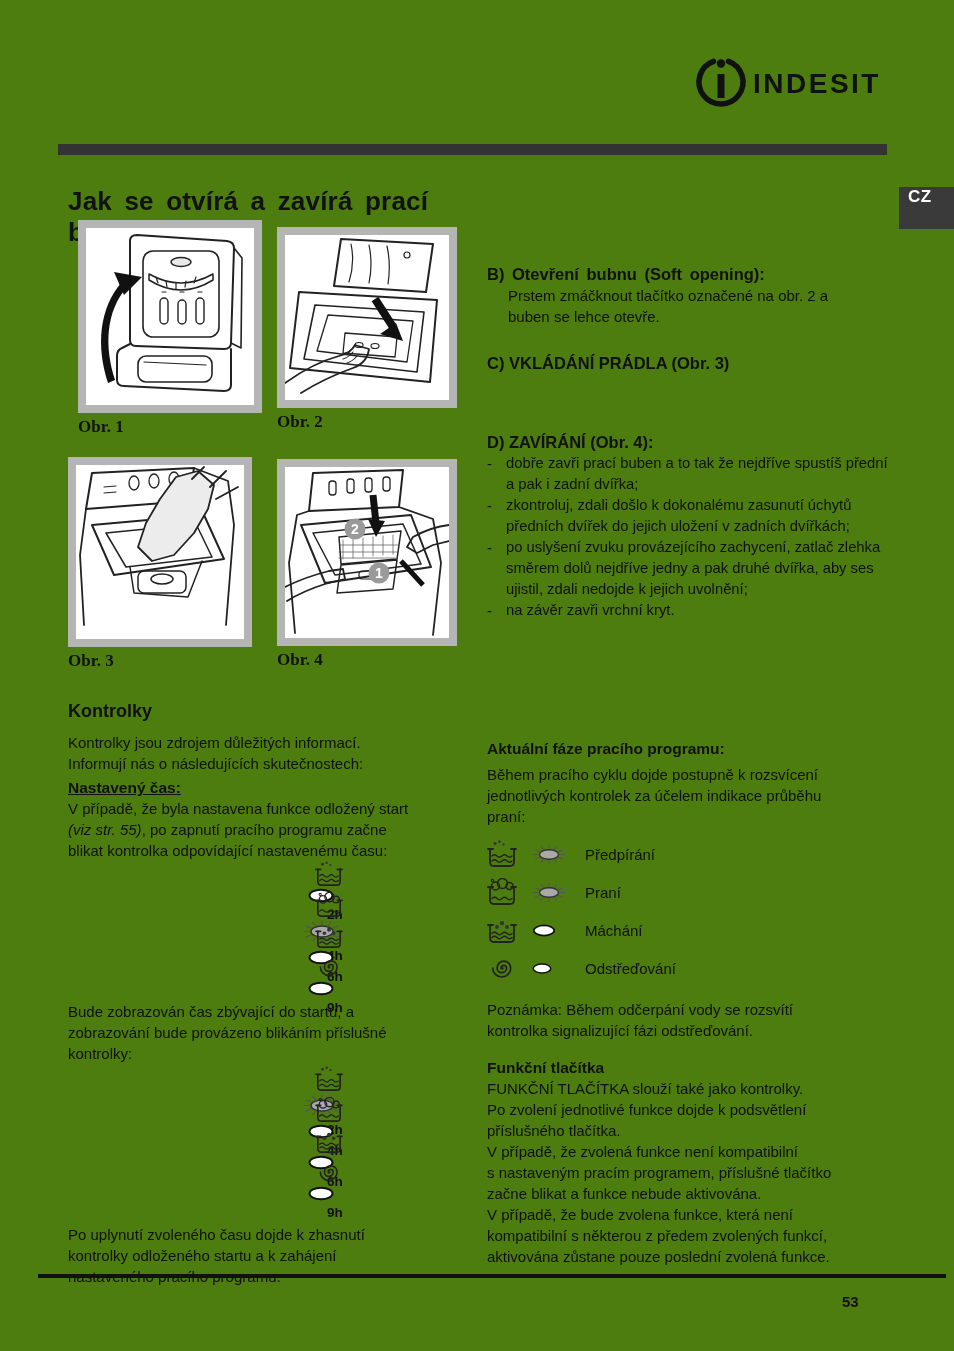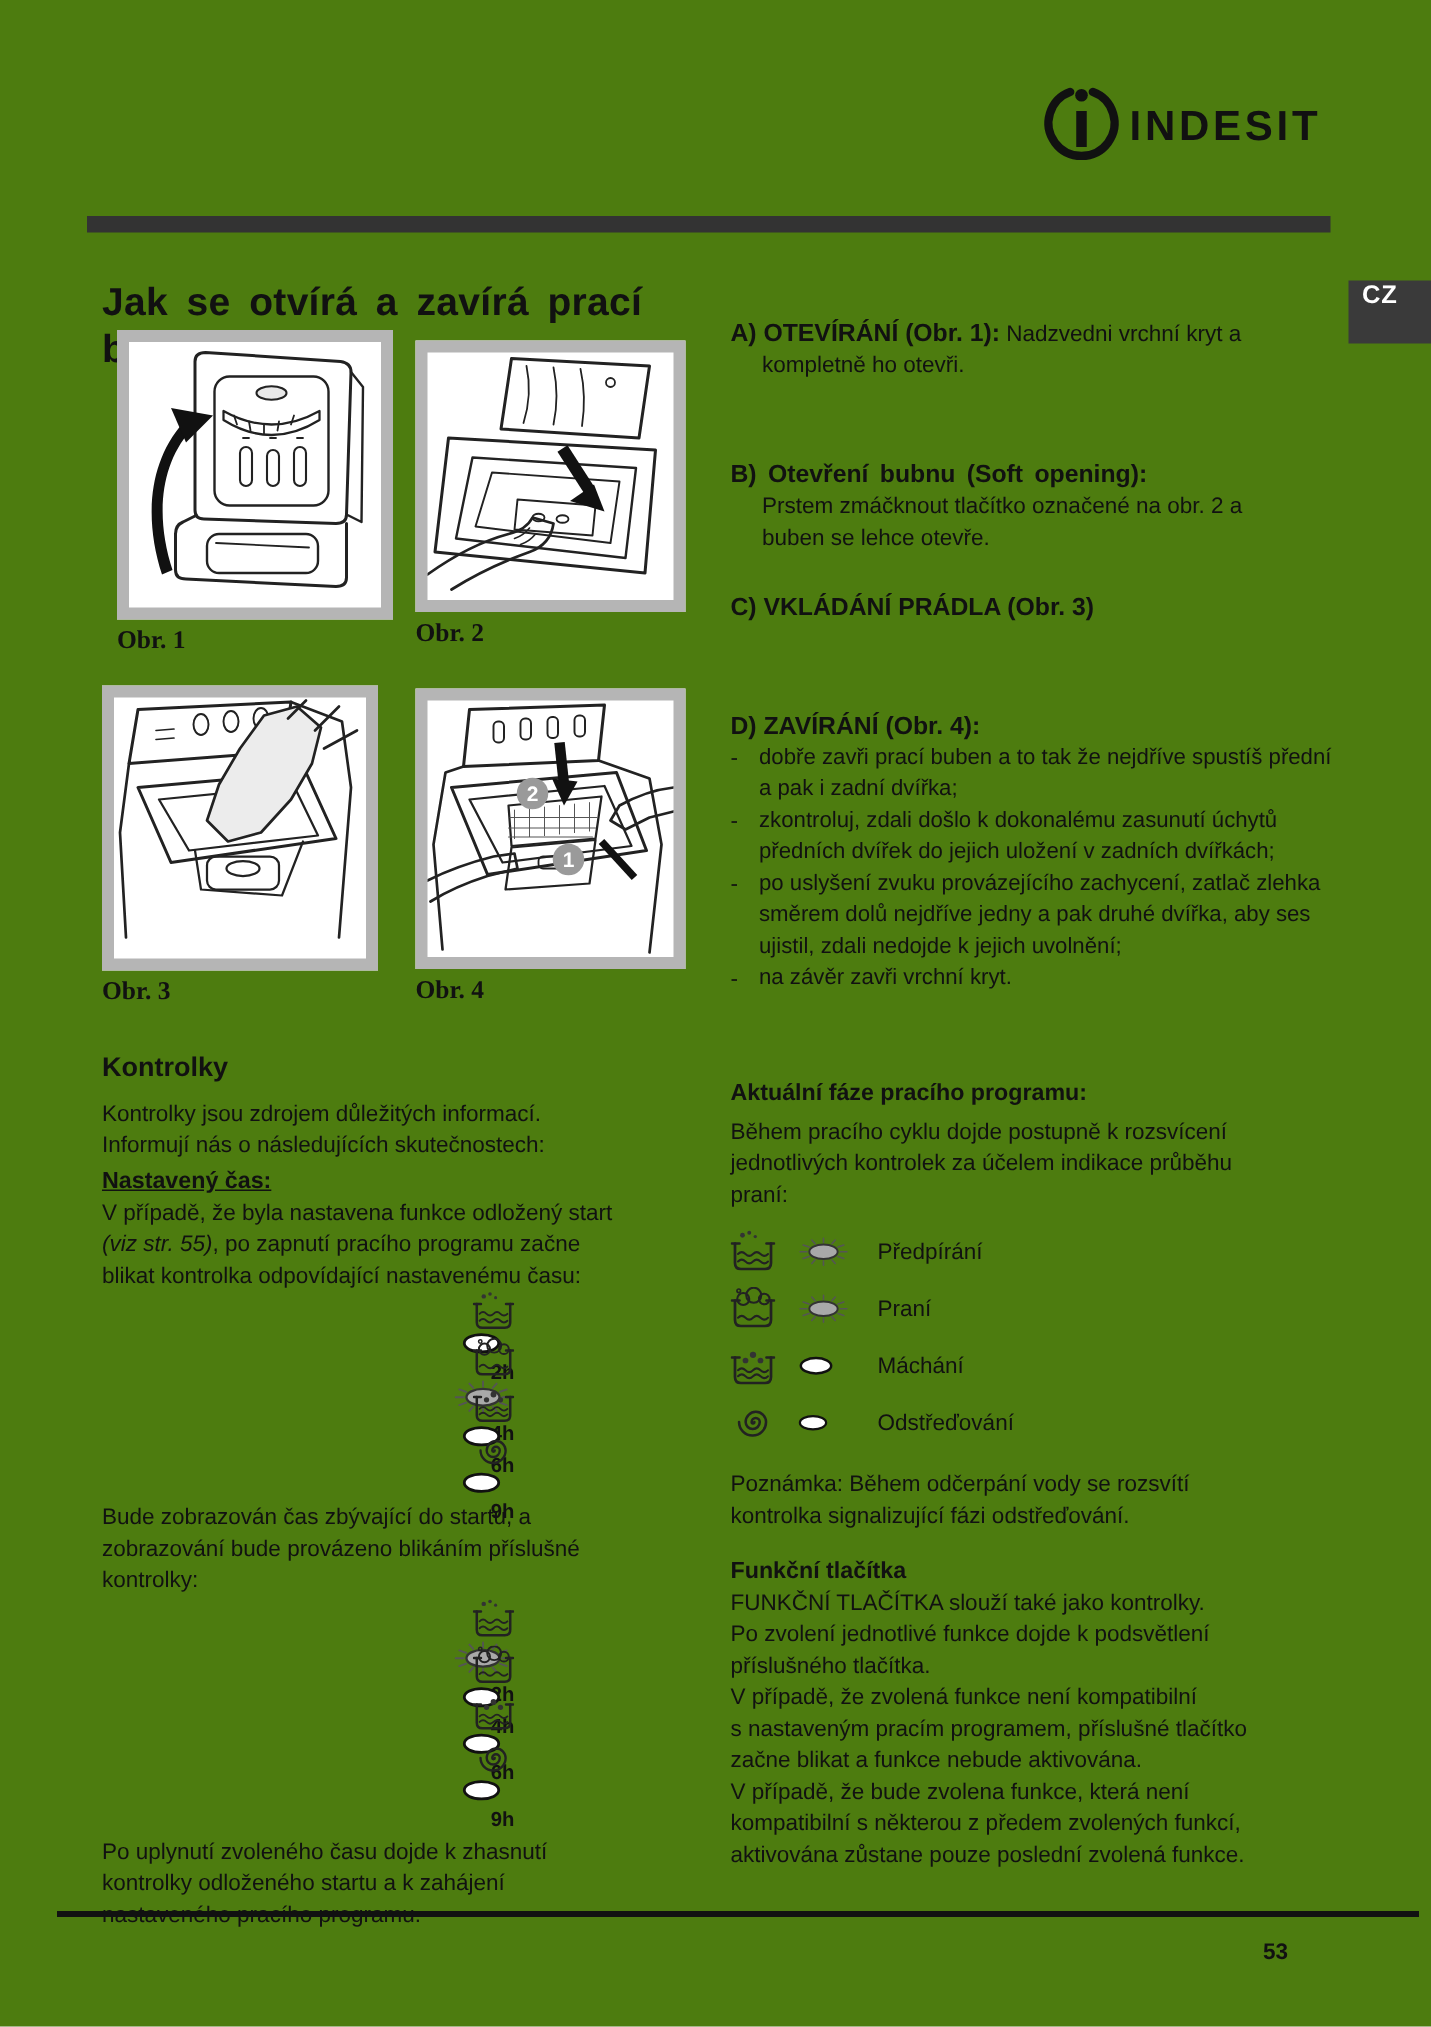--- a/index.html
+++ b/index.html
@@ -62,21 +62,21 @@
   .timer-list { margin-left:142px; }
   .trow { display:flex; align-items:center; height:31px;flex-direction:column; }
   .trow .c-icon { width:40px; flex:none; }
   .trow .c-led  { width:62px; flex:none; display:flex; align-items:center; }
   .trow .tlabel { font-weight:bold; font-size:13.5px; }
   .k-countdown { margin-top:16px; }
   .list2 { margin-top:2px; }
   .k-end { margin-top:34px; }
 
   
-  .phases { position:absolute; left:487px; top:718px; width:404px; font-size:15px; line-height:21px; }
+  .phases { position:absolute; left:487px; top:738px; width:404px; font-size:15px; line-height:21px; }
   .p-head { font-weight:bold; font-size:15.5px; }
   .p-intro { margin-top:5px; }
   .phase-list { margin-top:8px; }
   .prow { display:flex; align-items:center; height:38px; }
   .prow .c-icon { width:42px; flex:none; }
   .prow .c-led  { width:56px; flex:none; display:flex; align-items:center; }
   .prow .plabel { font-size:15px; }
   .p-note { margin-top:12px; }
   .p-funch { margin-top:16px; font-weight:bold; font-size:15.5px; }
   .p-func { margin-top:0; }
@@ -268,22 +268,20 @@
         <circle cx="70" cy="62" r="10.5" fill="#9a9a9a"></circle>
         <text x="70" y="67" text-anchor="middle" font-family="Liberation Sans, sans-serif" font-weight="bold" font-size="14" fill="#fff">2</text>
         <circle cx="94" cy="106" r="10.5" fill="#9a9a9a"></circle>
         <text x="94" y="111" text-anchor="middle" font-family="Liberation Sans, sans-serif" font-weight="bold" font-size="14" fill="#fff">1</text>
       </svg>
     </div>
     <div class="flabel">Obr. 4</div>
   </div>
 
   <div class="col-right">
-    <p class="hangA"><span class="sec-head">A) OTEVÍRÁNÍ (Obr. 1):</span> <span class="pre">Nadzvedni vrchní kryt a
-kompletně ho otevři.</span></p>
 
     <div class="secB">
       <p class="secB-head">B) Otevření bubnu (Soft opening):</p>
       <p class="secB-text pre">Prstem zmáčknout tlačítko označené na obr. 2 a
 buben se lehce otevře.</p>
     </div>
 
     <div class="secC">
       <p class="sec-head">C) VKLÁDÁNÍ PRÁDLA (Obr. 3)</p>
     </div>

